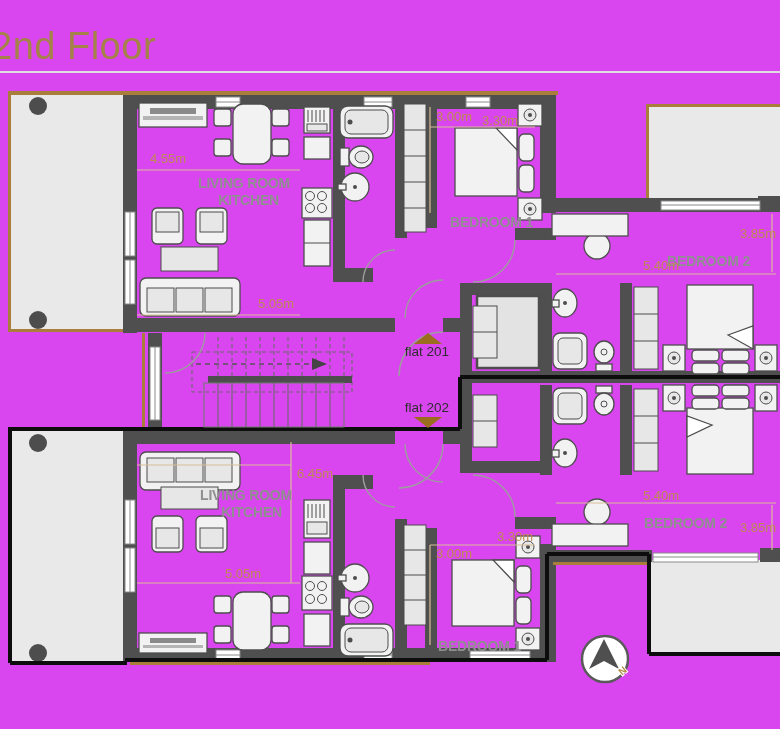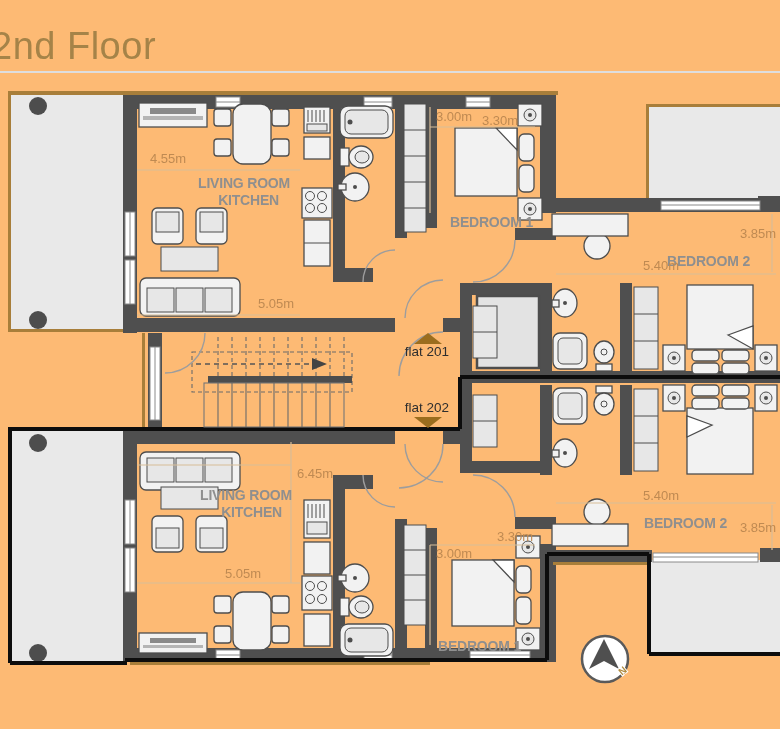--- a/index.html
+++ b/index.html
@@ -1,16 +1,16 @@
 <!DOCTYPE html>
 <html><head>
 <meta charset="utf-8">
 <style>
   html,body{margin:0;padding:0;background:#ffffff;}
-  .canvas{position:relative;width:780px;height:729px;background:#fdba74;overflow:hidden;}
+  .canvas{position:relative;width:780px;height:729px;background:#d946ef;overflow:hidden;}
   svg text{font-family:"Liberation Sans",sans-serif;}
   .title-t{fill:#a58348;font-size:38px;font-weight:400;letter-spacing:.5px;}
   .dim{fill:#bf8a52;font-size:13px;}
   .room{fill:#8f8f8f;font-size:14px;font-weight:bold;letter-spacing:-.2px;}
   .flat-t{fill:#2e2e2e;font-size:13.5px;}
   .north-t{fill:#b08b3e;font-size:10px;font-weight:bold;paint-order:stroke;stroke:#fff;stroke-width:2px;}
   .wall{fill:#4f4f4f;}
   .furn{fill:#f2f2f2;stroke:#4d4d4d;stroke-width:1.3;}
   .furn2{fill:#e7e7e7;stroke:#4d4d4d;stroke-width:1;}
   .win{fill:#ffffff;stroke:#8a8a8a;stroke-width:1;}

